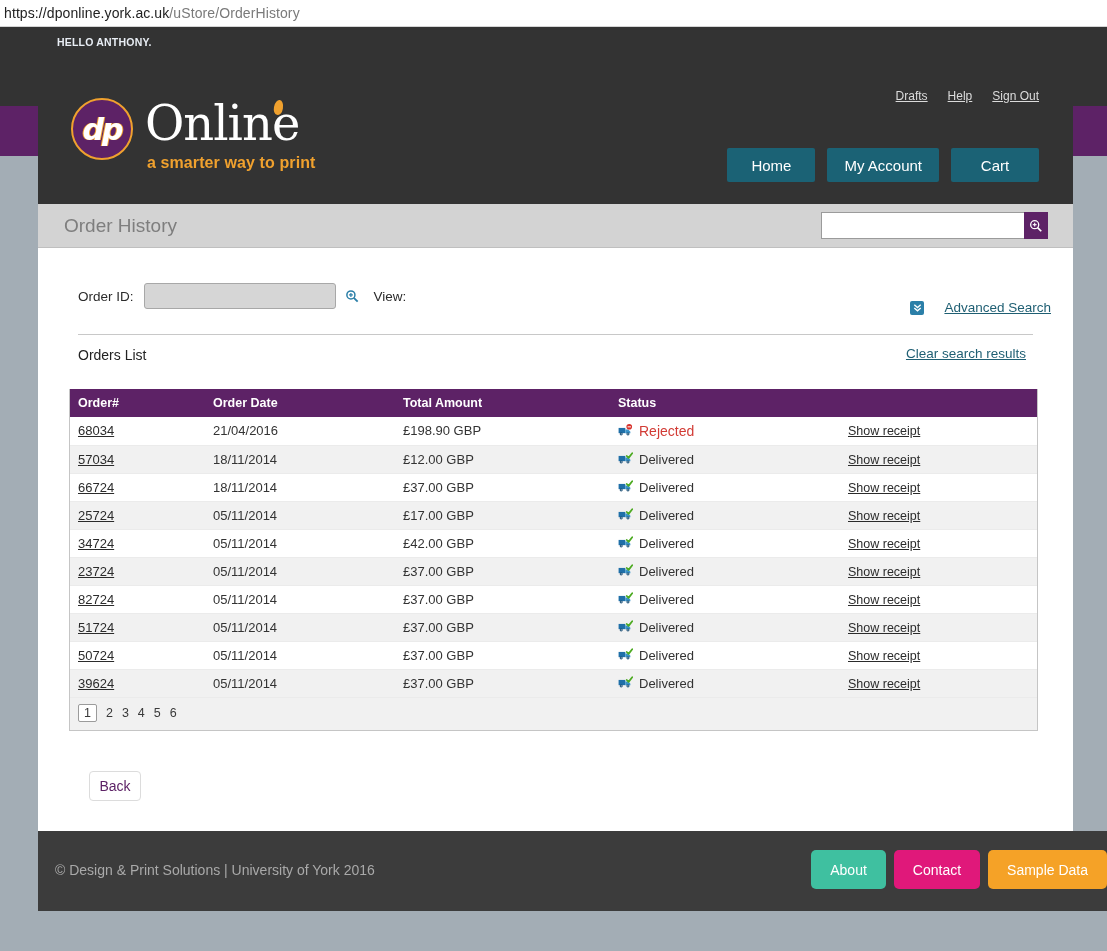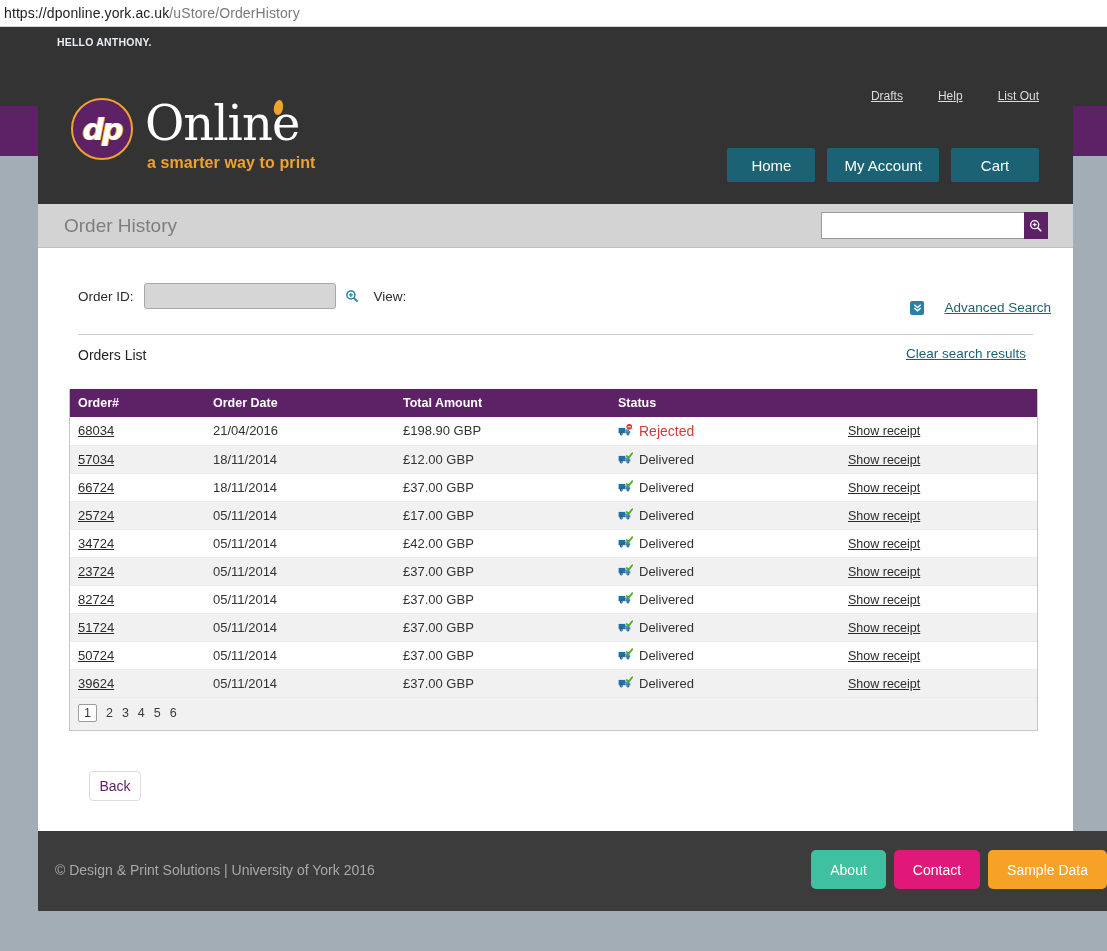--- a/index.html
+++ b/index.html
@@ -74,21 +74,21 @@
     background:#f0a12e; border-radius:50% 50% 45% 45%;
     transform:rotate(10deg);
   }
   .logo .tag {
     position:absolute; left:76px; top:58px;
     color:#f0a12e; font-size:16px; font-weight:700; letter-spacing:0.1px;
   }
 
   .toplinks {
     position:absolute; right:34px; top:27px;
-    display:flex; gap:35px; align-items:center;
+    display:flex; gap:20px; align-items:center;
   }
   .toplinks a {
     color:#dcdcdc; font-size:12px; text-decoration:underline;
   }
   .navbtns {
     position:absolute; right:34px; top:86px;
     display:flex; gap:12px; align-items:center;
   }
   .navbtn {
     background:#1b6275; color:#ffffff;
@@ -252,21 +252,21 @@
         <div class="dp">dp</div>
       </div>
       <div class="word">Online</div>
       <div class="dotover"></div>
       <div class="tag">a smarter way to print</div>
     </div>
 
     <div class="toplinks">
       <a>Drafts</a>
       <a>Help</a>
-      <a>List Out</a>
+      <a>Sign Out</a>
     </div>
 
     <div class="navbtns">
       <div class="navbtn">Home</div>
       <div class="navbtn">My Account</div>
       <div class="navbtn">Cart</div>
     </div>
   </div>
 
   <div class="titlebar">

